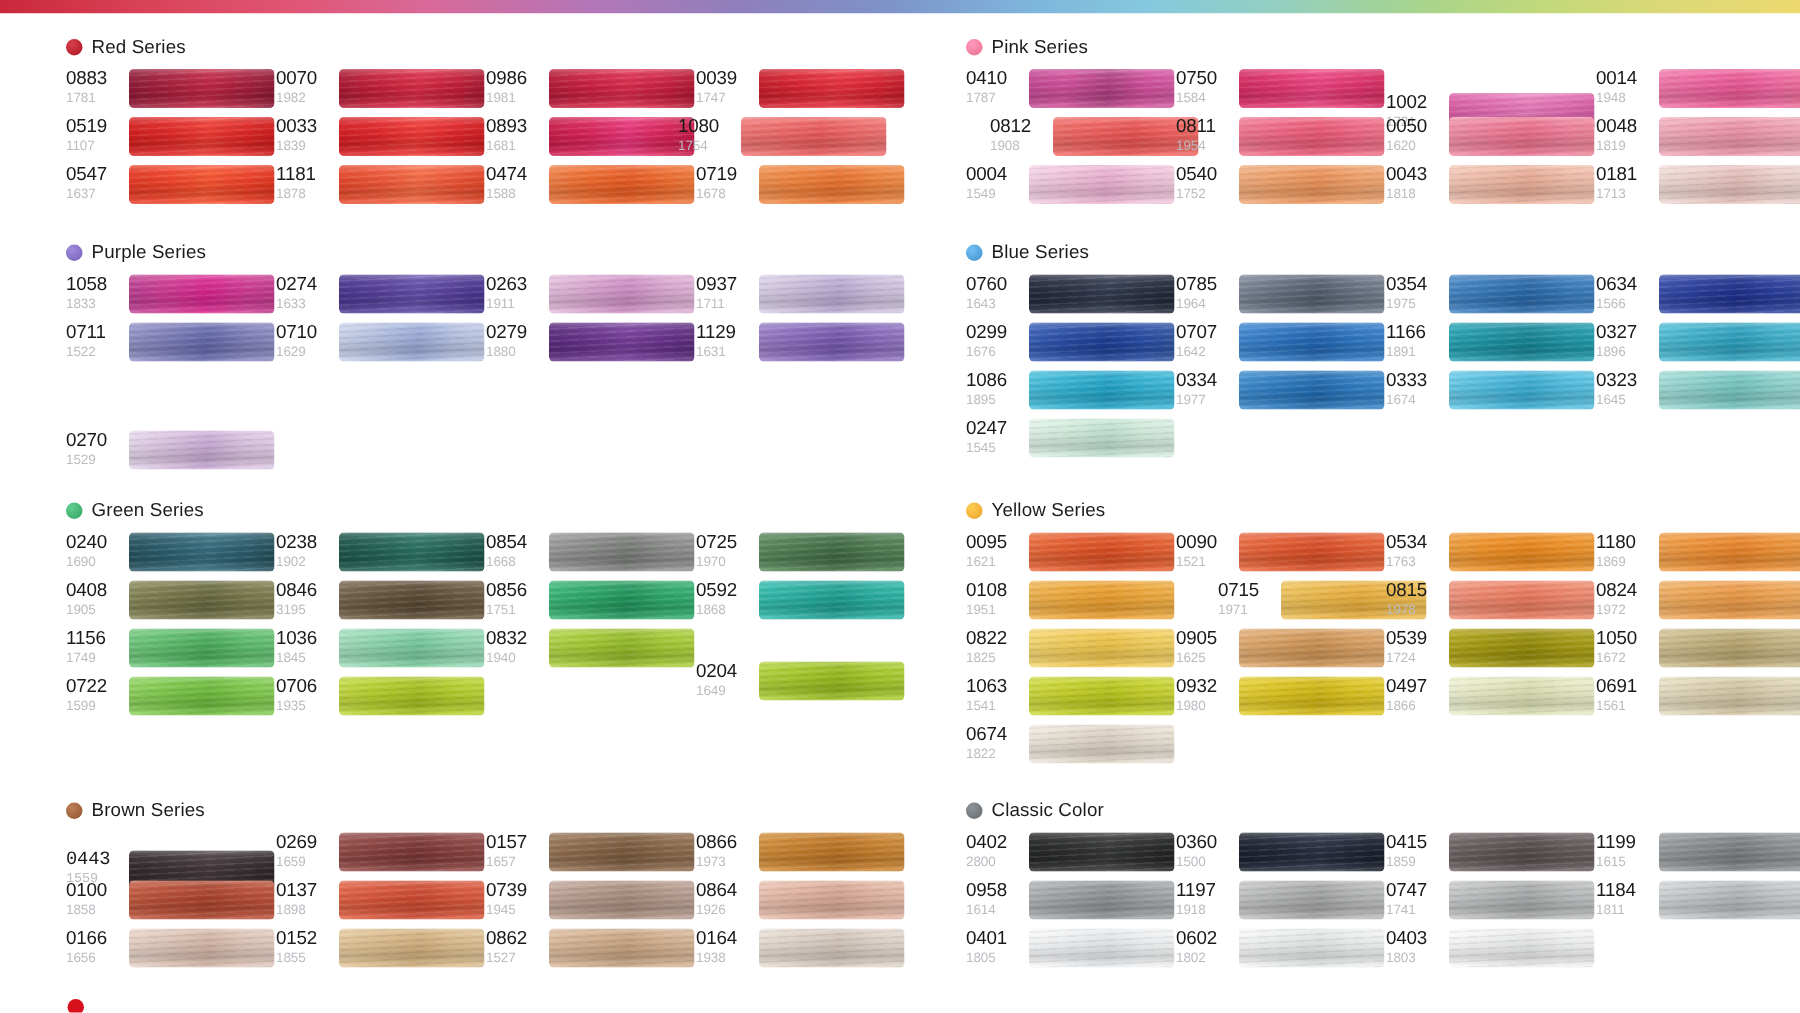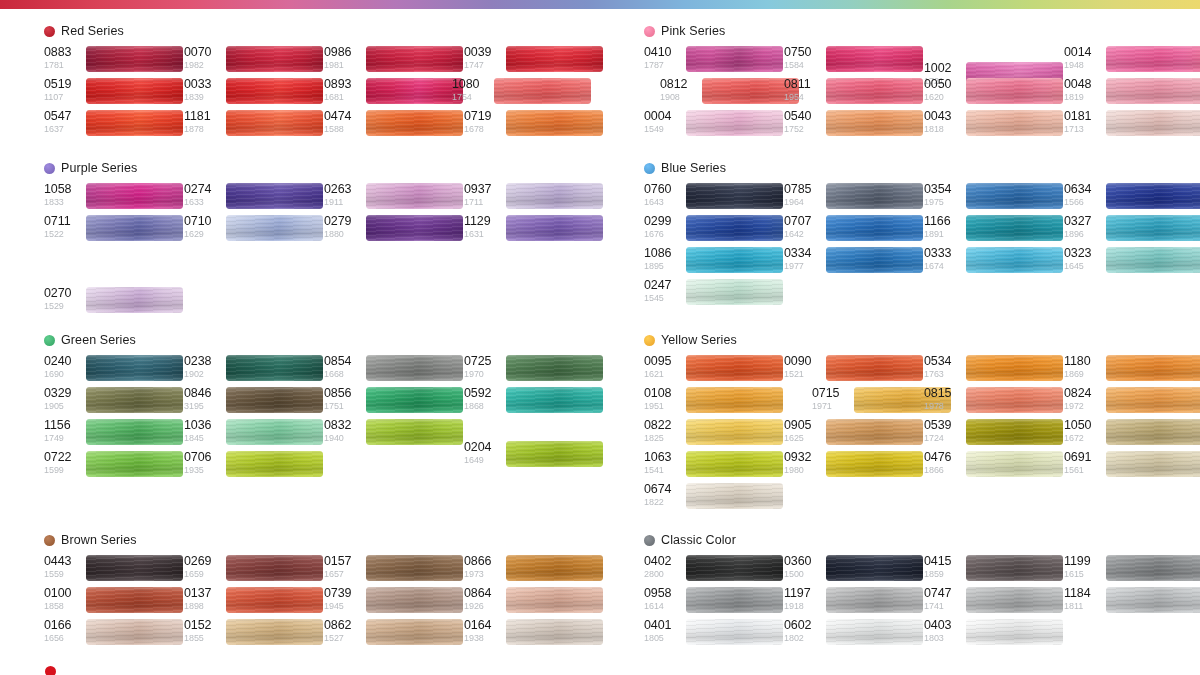--- a/index.html
+++ b/index.html
@@ -726,21 +726,21 @@
             <span class="code-sub">1690</span>
           </div>
           <div class="swatch" title="0240">
             <div class="fiber" style="background: linear-gradient(100deg, rgb(39, 84, 95) 0%, rgb(45, 96, 112) 26%, rgb(55, 111, 128) 54%, rgb(45, 96, 112) 78%, rgb(37, 80, 92) 100%);"></div>
             <div class="threads"></div>
             <div class="sheen"></div>
           </div>
         </div>
         <div class="swatch-cell" style="left: 0px; top: 32px;">
           <div class="codes">
-            <span class="code-main">0329</span>
+            <span class="code-main">0408</span>
             <span class="code-sub">1905</span>
           </div>
           <div class="swatch" title="0218">
             <div class="fiber" style="background: linear-gradient(100deg, rgb(138, 138, 92) 0%, rgb(122, 122, 78) 26%, rgb(105, 106, 65) 54%, rgb(122, 122, 78) 78%, rgb(127, 128, 83) 100%);"></div>
             <div class="threads"></div>
             <div class="sheen"></div>
           </div>
         </div>
         <div class="swatch-cell" style="left: 0px; top: 64px;">
           <div class="codes">
@@ -1009,21 +1009,21 @@
             <span class="code-sub">1724</span>
           </div>
           <div class="swatch" title="0539">
             <div class="fiber" style="background: linear-gradient(100deg, rgb(180, 169, 30) 0%, rgb(165, 154, 18) 26%, rgb(150, 140, 12) 54%, rgb(165, 154, 18) 78%, rgb(170, 160, 24) 100%);"></div>
             <div class="threads"></div>
             <div class="sheen"></div>
           </div>
         </div>
         <div class="swatch-cell" style="left: 280px; top: 96px;">
           <div class="codes">
-            <span class="code-main">0476</span>
+            <span class="code-main">0497</span>
             <span class="code-sub">1866</span>
           </div>
           <div class="swatch" title="0742">
             <div class="fiber" style="background: linear-gradient(100deg, rgb(238, 241, 211) 0%, rgb(229, 233, 194) 26%, rgb(217, 222, 178) 54%, rgb(229, 233, 194) 78%, rgb(233, 236, 202) 100%);"></div>
             <div class="threads"></div>
             <div class="sheen"></div>
           </div>
         </div>
         <div class="swatch-cell" style="left: 420px; top: 0px;">
           <div class="codes">
@@ -1070,21 +1070,21 @@
           </div>
         </div>
       </div>
     </div>
     <div class="column-half half-left" style="top: 523px;">
       <div class="series-header">
         <span class="series-dot" style="background: radial-gradient(circle at 35% 30%, rgb(188, 127, 88), rgb(156, 95, 56) 72%);"></span>
         <span class="series-title">Brown Series</span>
       </div>
       <div class="grid">
-        <div class="swatch-cell" style="left: 0px; top: 0px;">
+        <div class="swatch-cell" style="left: 0px; top: 12px; font-family: Liberation Mono, monospace;">
           <div class="codes">
             <span class="code-main">0443</span>
             <span class="code-sub">1559</span>
           </div>
           <div class="swatch" title="0443">
             <div class="fiber" style="background: linear-gradient(100deg, rgb(51, 42, 45) 0%, rgb(59, 49, 52) 26%, rgb(70, 58, 62) 54%, rgb(59, 49, 52) 78%, rgb(47, 39, 41) 100%);"></div>
             <div class="threads"></div>
             <div class="sheen"></div>
           </div>
         </div>

